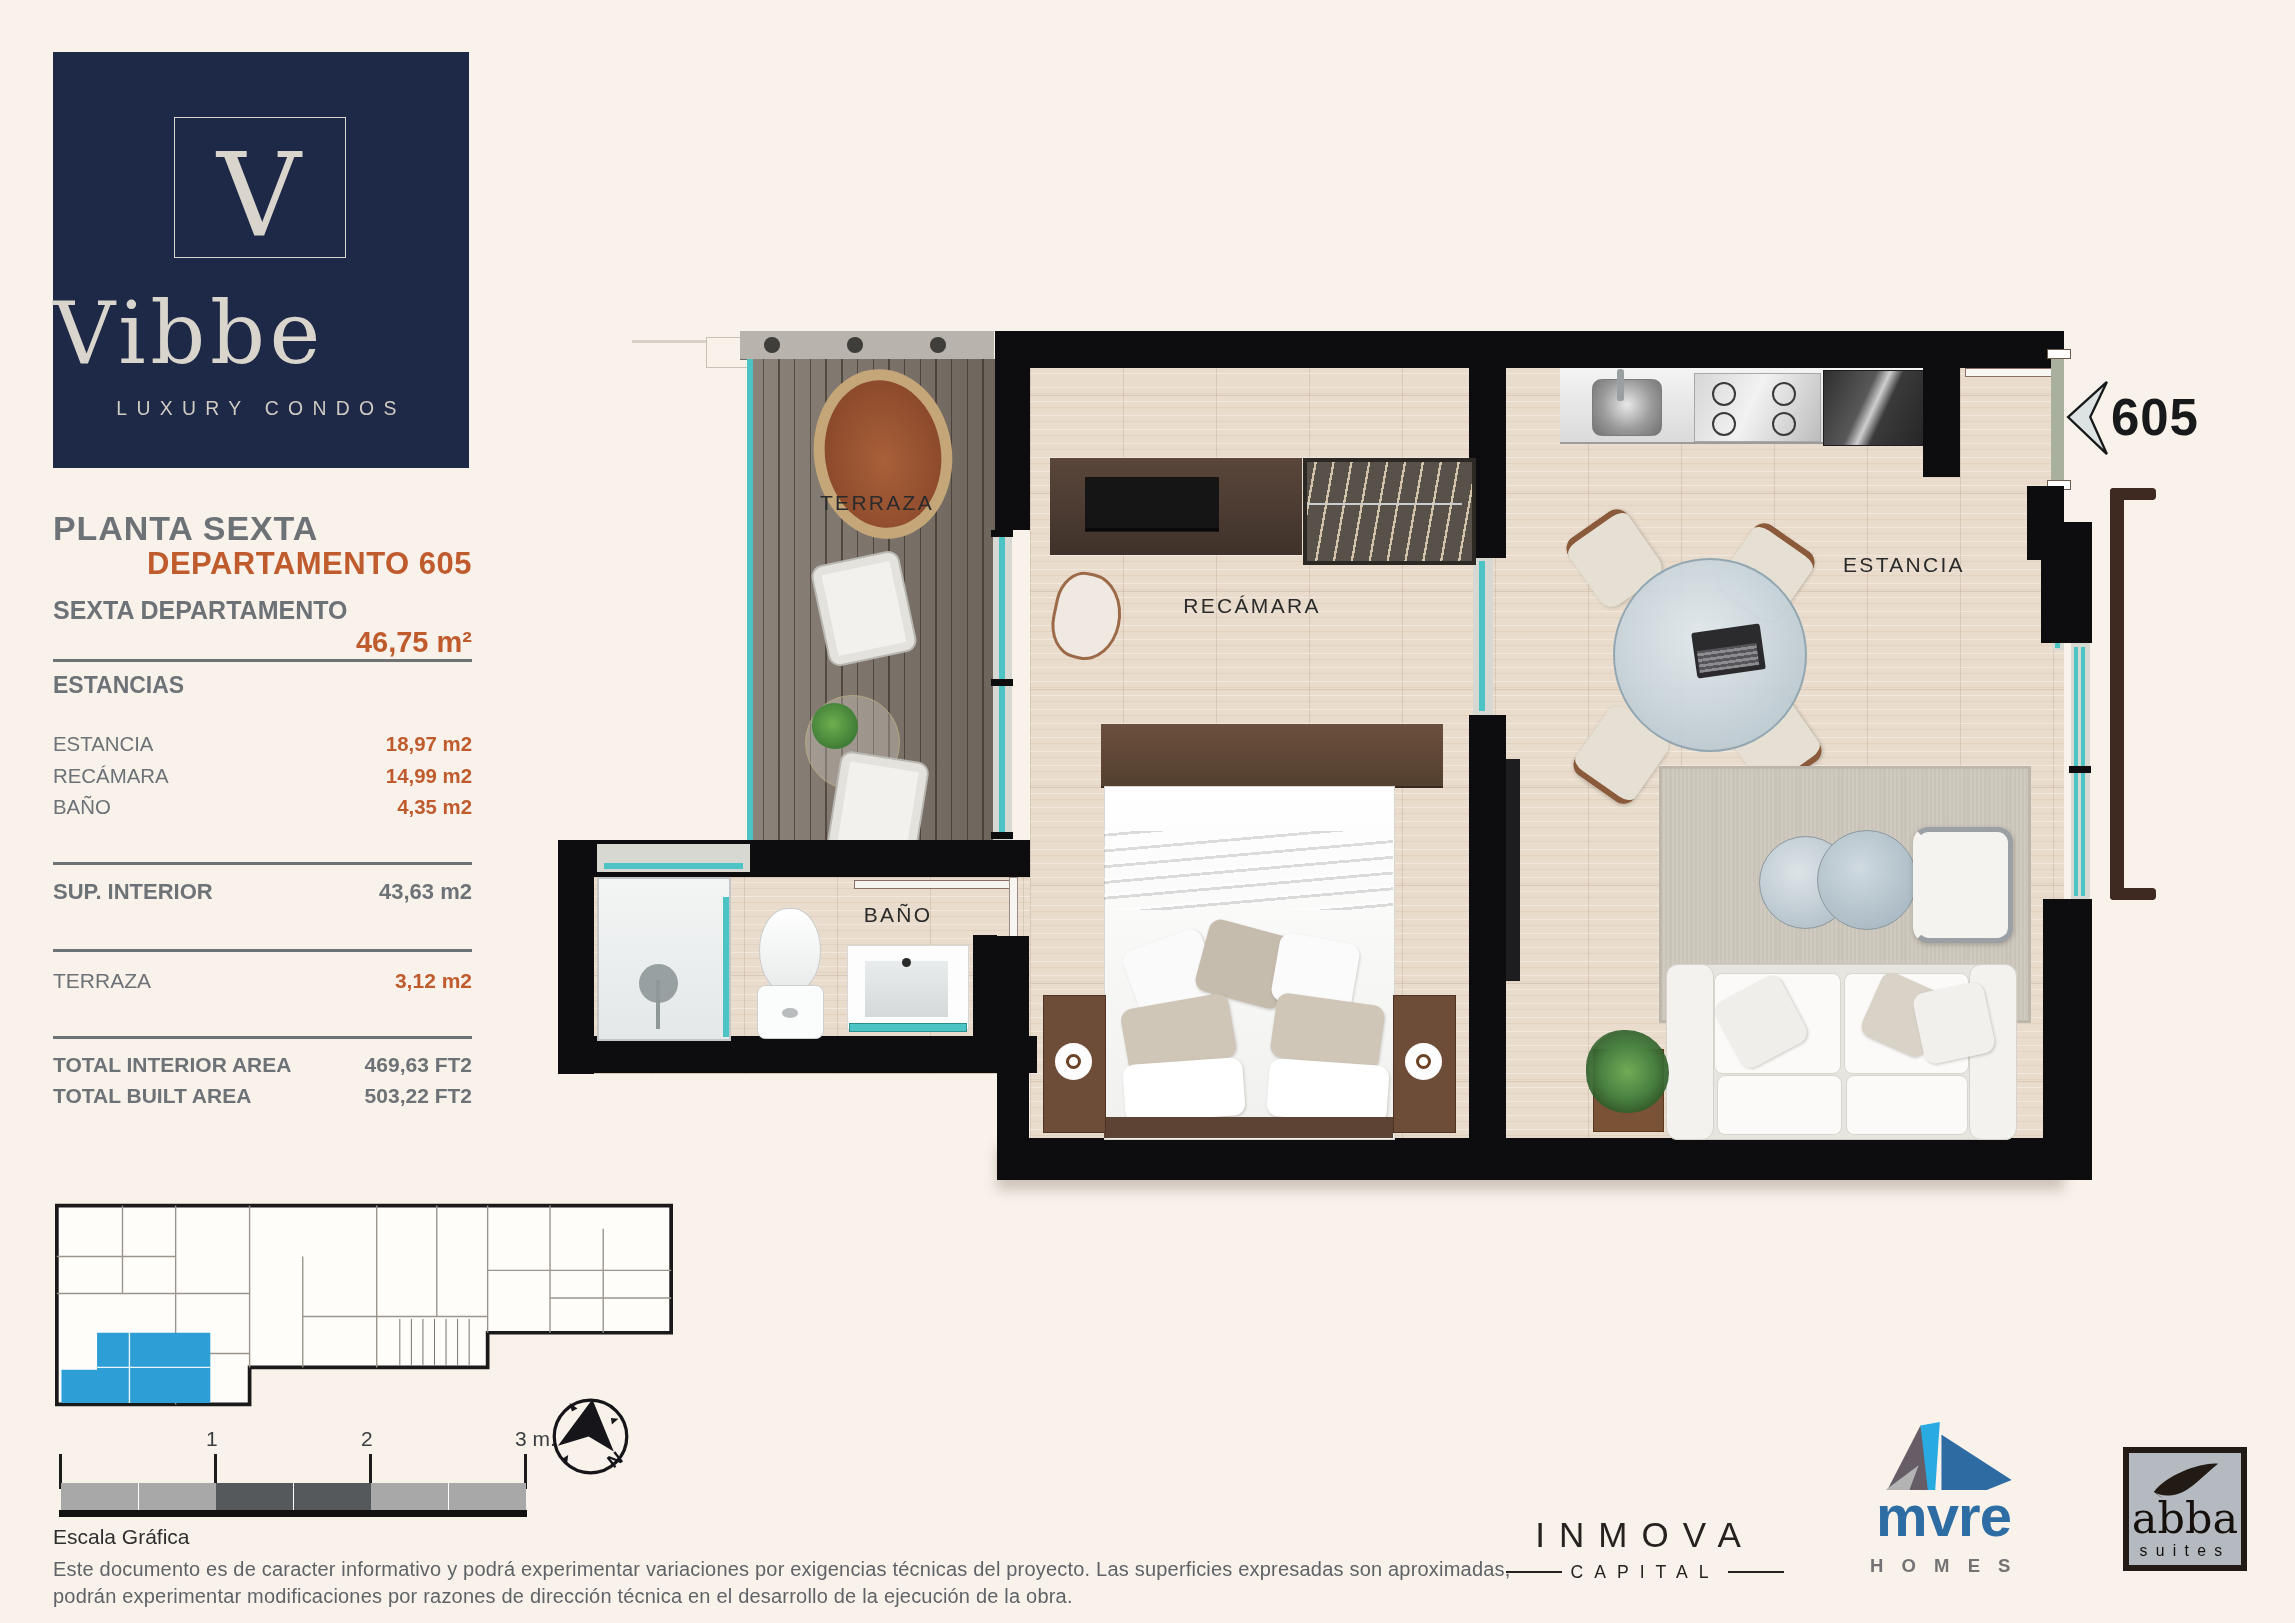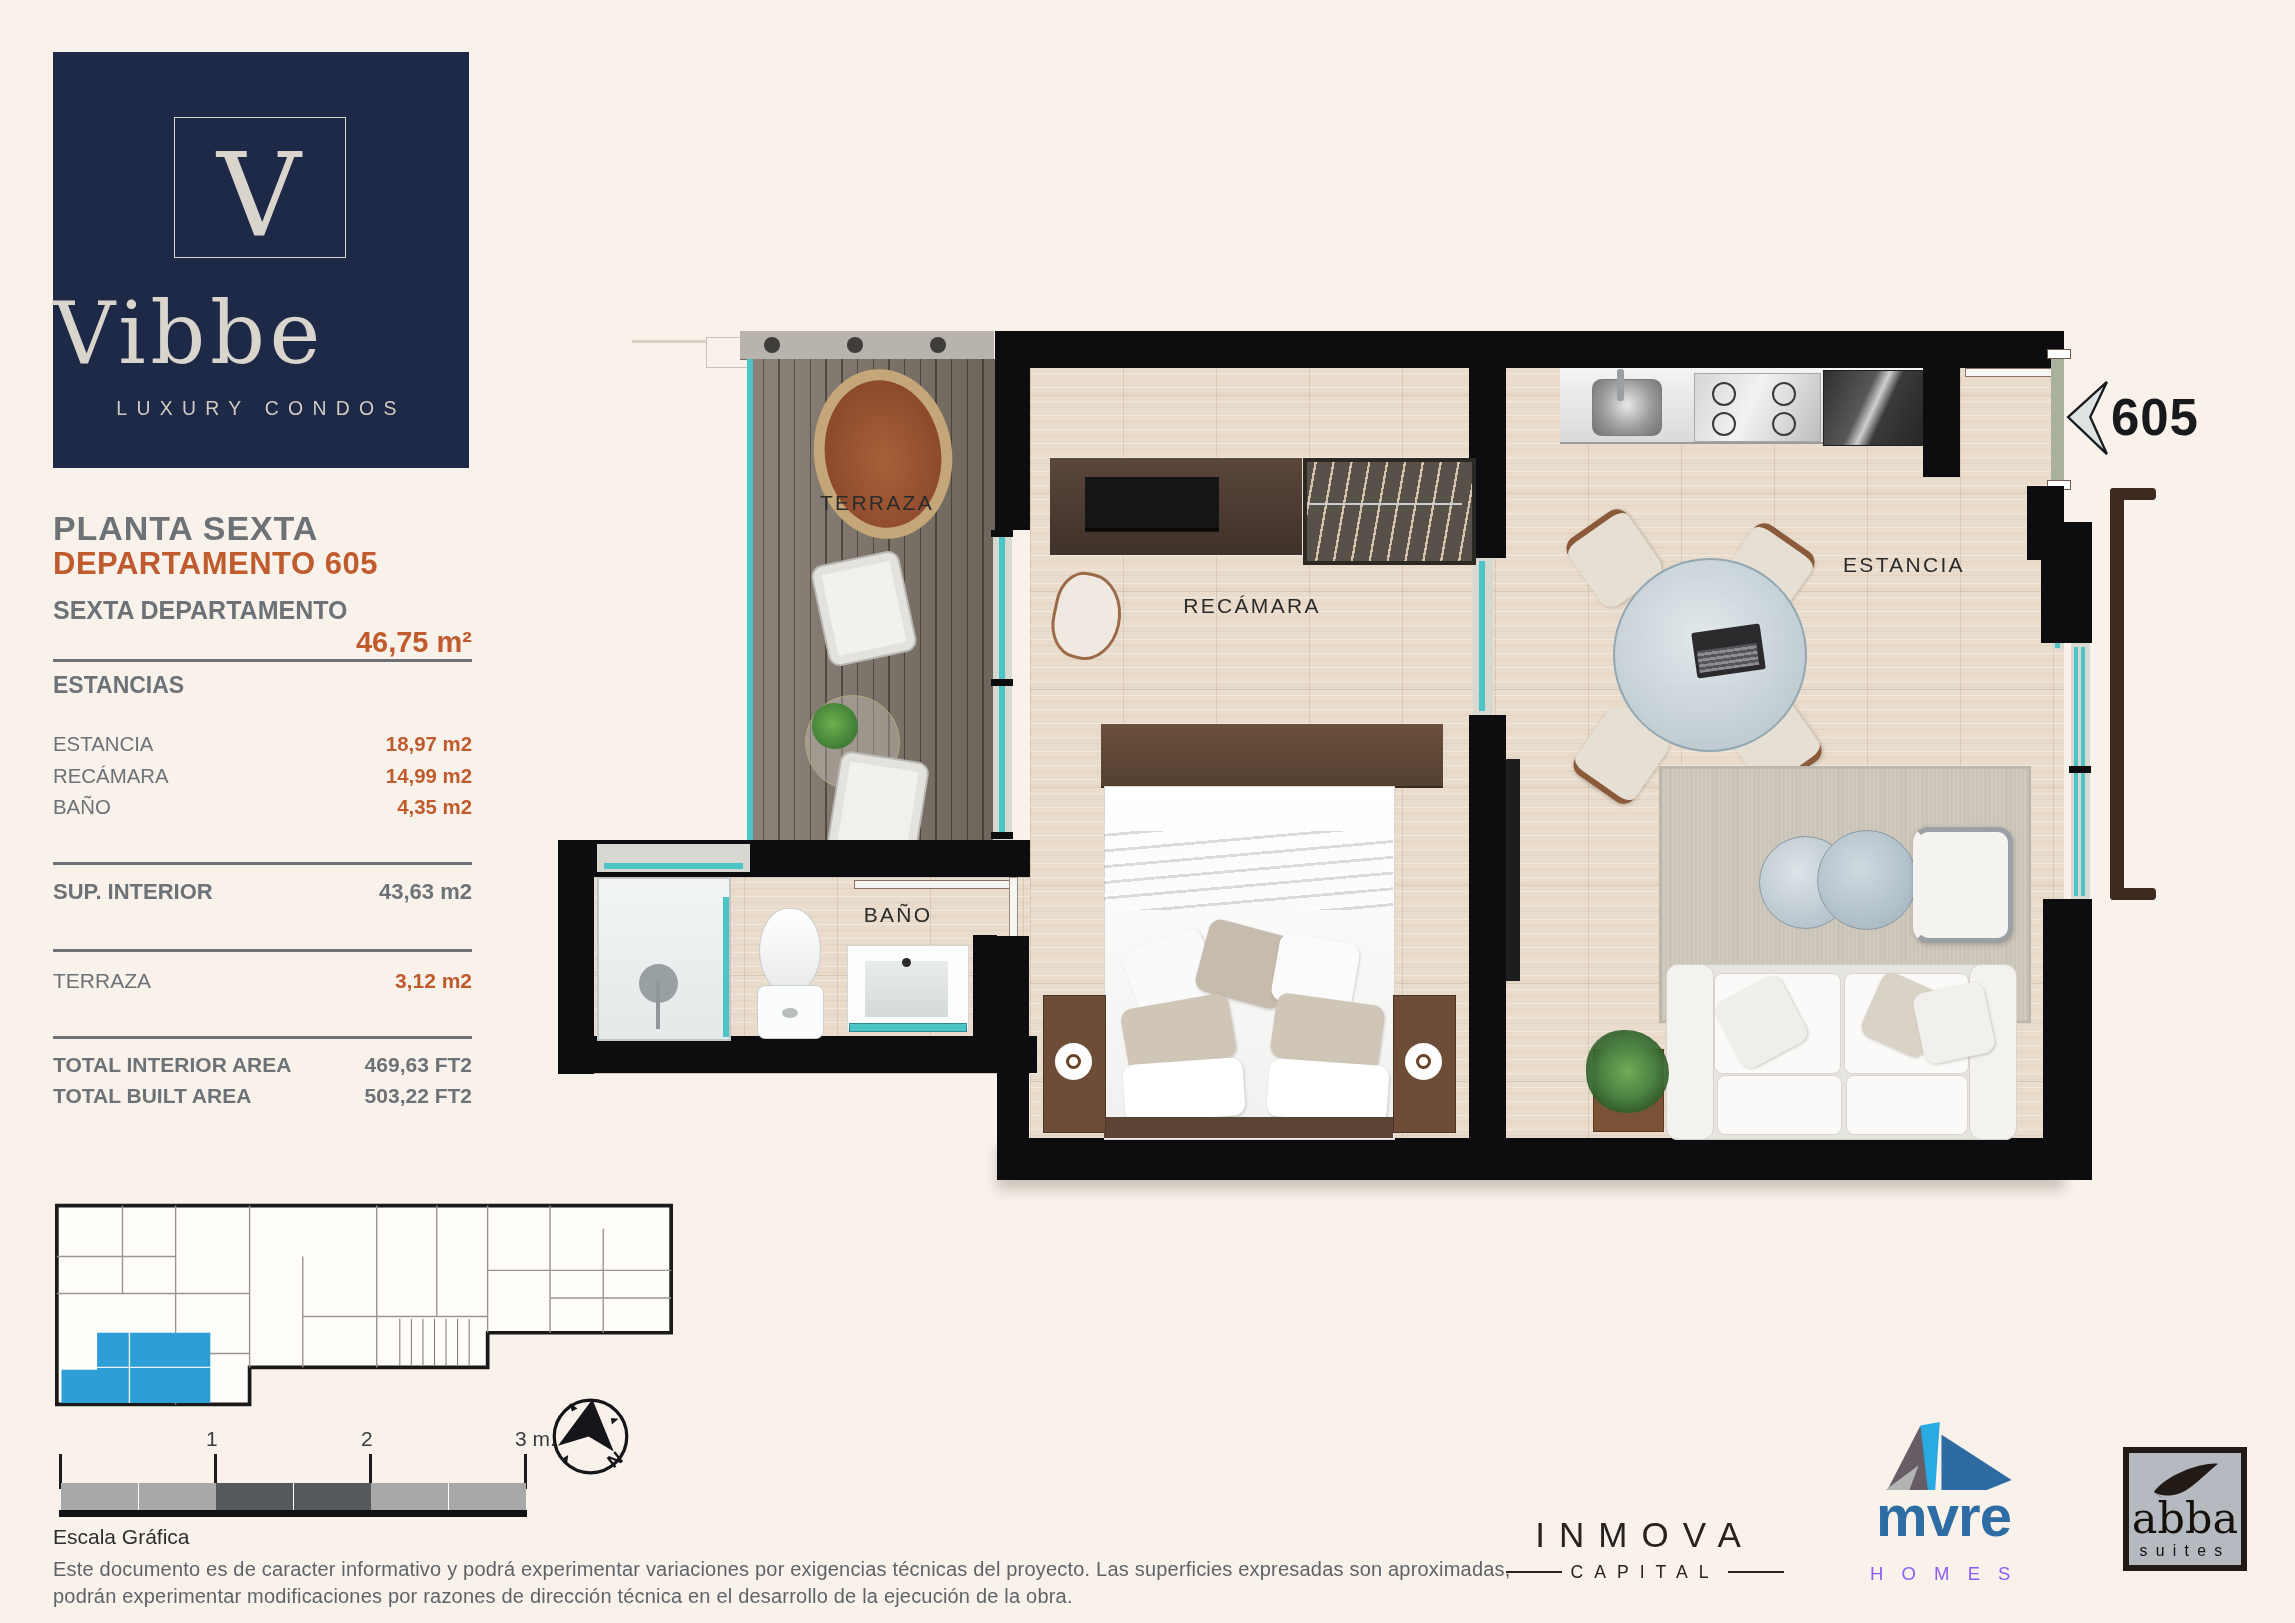--- a/index.html
+++ b/index.html
@@ -33,21 +33,21 @@
 
   <div class="abs" style="left:53px;top:52px;width:416px;height:416px;background:#1d2946;">
     <div class="abs" style="left:121px;top:65px;width:170px;height:139px;border:1.9px solid #d9d4cc;"></div>
     <div class="abs" style="left:121px;top:69px;width:170px;height:148px;display:flex;align-items:center;justify-content:center;
                 font:400 116px 'DejaVu Serif',serif;color:#d9d4cc;">V</div>
     <div class="abs" style="left:0;top:231px;width:416px;text-align:left;font:400 86px 'DejaVu Serif',serif;color:#d9d4cc;letter-spacing:4.6px;">Vibbe</div>
     <div class="abs" style="left:0;top:345px;width:416px;text-align:center;font:400 19.4px 'Liberation Sans',sans-serif;color:#cfcac2;letter-spacing:9.3px;">LUXURY CONDOS</div>
   </div>
 
   <div class="abs sb-h" style="left:53px;top:509px;font-size:34px;letter-spacing:0.9px;">PLANTA SEXTA</div>
-  <div class="abs orange" style="left:53px;top:546px;width:419px;text-align:left;font-size:31px;font-weight:bold;letter-spacing:0.5px;">DEPARTAMENTO 605</div>
+  <div class="abs orange" style="left:53px;top:546px;width:419px;text-align:right;font-size:31px;font-weight:bold;letter-spacing:0.5px;">DEPARTAMENTO 605</div>
 
   <div class="abs sb-h" style="left:53px;top:596px;font-size:25px;">SEXTA DEPARTAMENTO</div>
   <div class="abs orange" style="left:53px;top:626px;width:419px;text-align:right;font-size:29px;font-weight:bold;">46,75 m²</div>
 
   <div class="rule" style="top:659px;"></div>
 
   <div class="abs sb-h" style="left:53px;top:672px;font-size:23px;">ESTANCIAS</div>
 
   <div class="row" style="top:733px;">
     <span style="font-size:20.4px;color:#6d7277;">ESTANCIA</span>
@@ -318,21 +318,21 @@
 
   <div class="abs" style="left:1867px;top:1421px;width:153px;text-align:center;">
     <svg width="139" height="70" viewBox="0 0 300 152" style="display:block;margin:0 auto;">
       <polygon points="28,150 100,10 132,150" fill="#665d66"></polygon>
       <polygon points="100,10 142,2 132,150 116,150" fill="#29abe2"></polygon>
       <polygon points="146,30 240,150 146,150" fill="#2f6ba3"></polygon>
       <polygon points="146,30 298,128 244,150 146,150" fill="#2f6ba3"></polygon>
       <polygon points="24,150 96,96 76,150" fill="#b3b3b3"></polygon>
     </svg>
     <div style="font-size:58px;font-weight:bold;color:#2e6da4;letter-spacing:-0.9px;line-height:.85;font-family:'Liberation Sans',sans-serif;">mvre</div>
-    <div style="font-size:18.5px;font-weight:normal;color:#8b5cf6;letter-spacing:6.5px;margin-top:23px;">H O M E S</div>
+    <div style="font-size:18.5px;font-weight:bold;color:#737373;letter-spacing:6.5px;margin-top:15px;">H O M E S</div>
   </div>
 
   <div class="abs" style="left:2123px;top:1447px;width:124px;height:124px;background:#b4bac0;border:6.5px solid #221a14;box-sizing:border-box;text-align:center;">
     <svg width="74" height="39" viewBox="0 0 160 85" style="display:block;margin:6.5px auto 0;">
       <path d="M12,70 C40,30 120,4 152,8 C120,34 92,66 64,74 C44,80 24,78 12,70 Z M12,70 C22,78 30,82 30,82" fill="#221a14"></path>
     </svg>
     <div style="font-size:43px;color:#16100c;font-family:'DejaVu Serif',serif;line-height:.9;">abba</div>
     <div style="font-size:15.7px;color:#16100c;letter-spacing:8.3px;margin-top:4.6px;">suites</div>
   </div>
 

